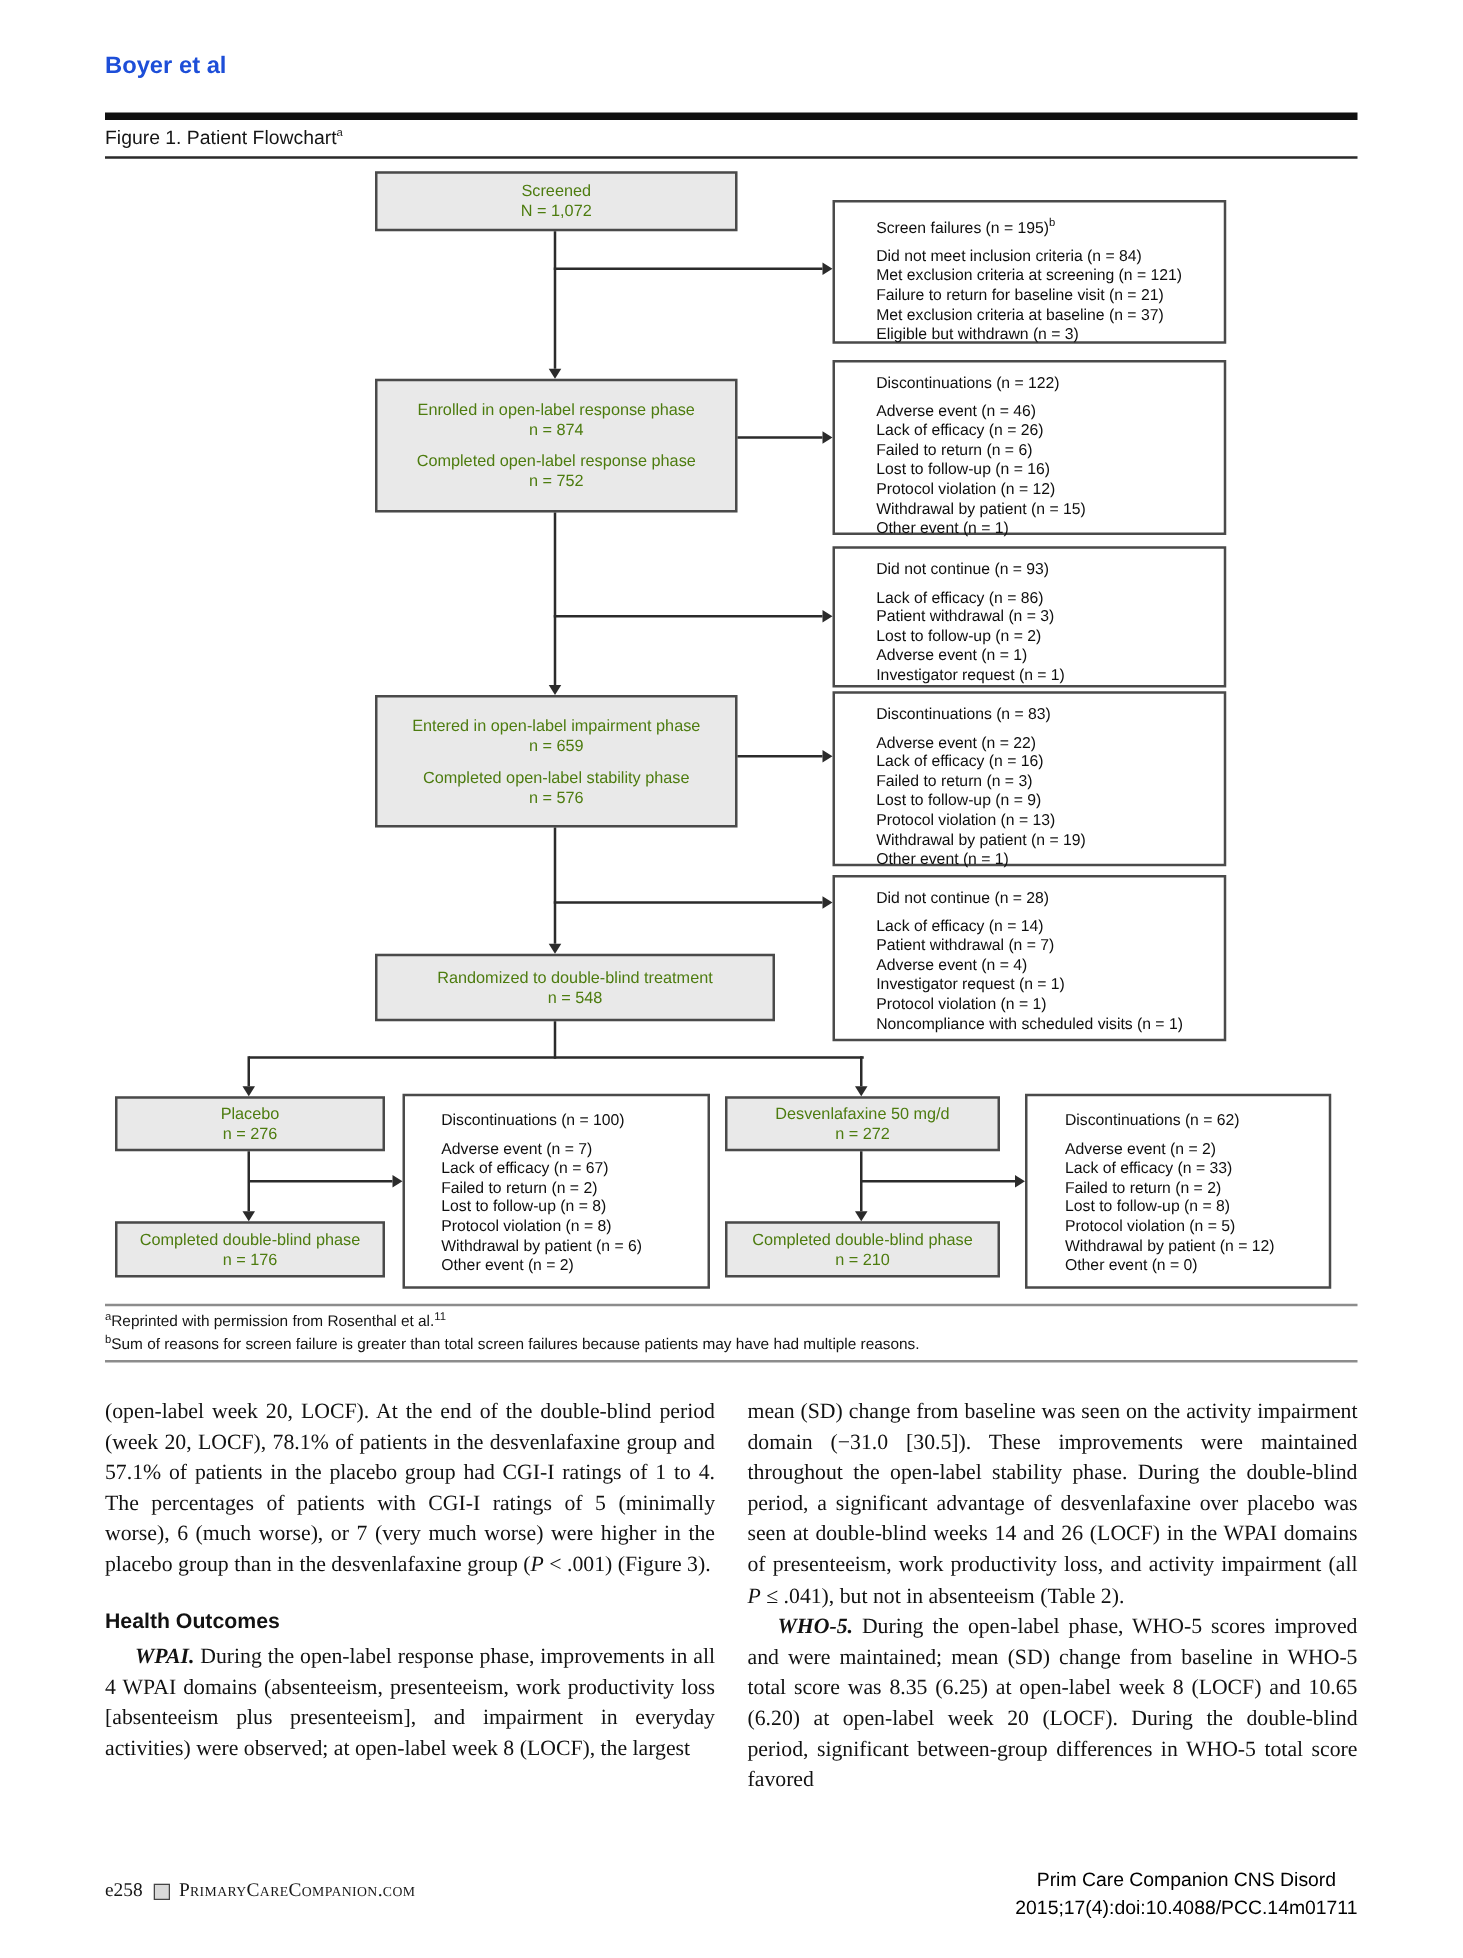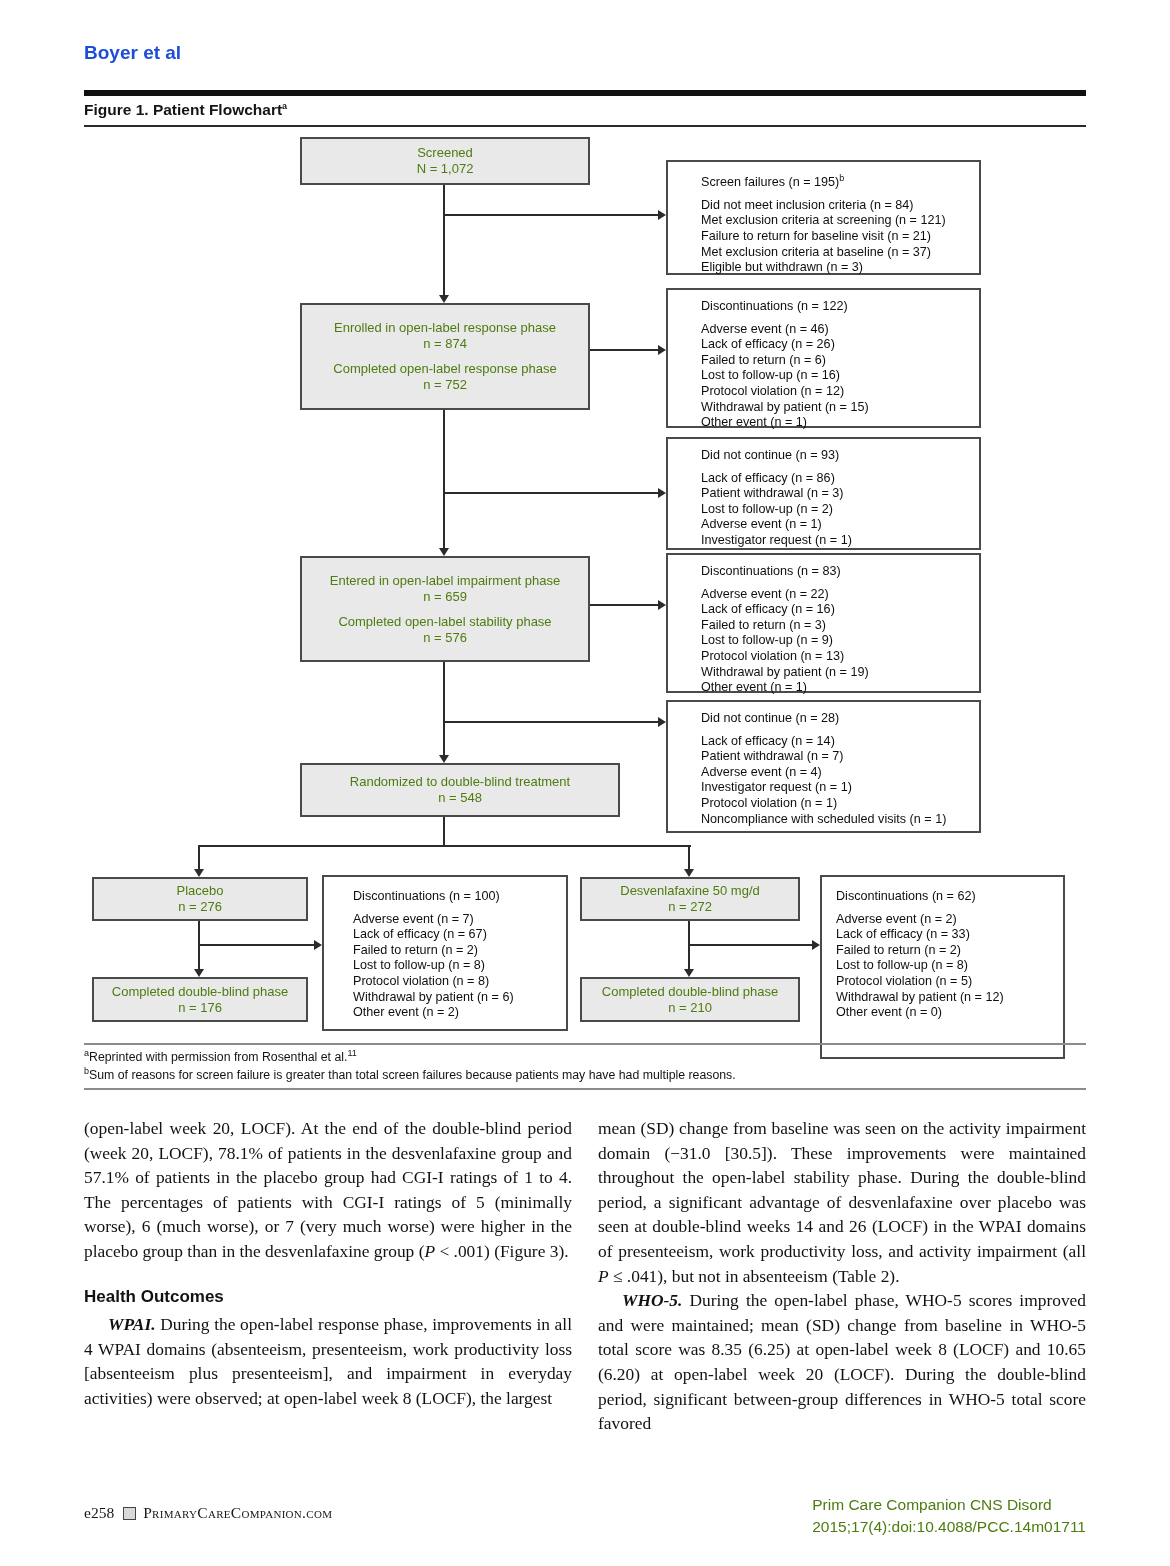--- a/index.html
+++ b/index.html
@@ -1,20 +1,20 @@
 <!DOCTYPE html>
 <html><head>
 <meta charset="utf-8">
 <style>
   html,body{margin:0;padding:0;background:#fff;}
   .page{position:relative;width:1170px;height:1566px;background:#ffffff;overflow:hidden;
         font-family:"Liberation Sans",sans-serif;color:#111;}
   .running-head{position:absolute;left:84px;top:42px;font-size:19px;font-weight:bold;color:#1d4ed8;}
   .fig-topbar{position:absolute;left:84px;top:90px;width:1002px;height:6px;background:#101010;}
-  .fig-title{position:absolute;left:84px;top:101px;font-size:15.5px;font-weight:bold;color:#151515;text-align:right;}
+  .fig-title{position:absolute;left:84px;top:101px;font-size:15.5px;font-weight:normal;color:#151515;text-align:right;}
   .fig-rule{position:absolute;left:84px;top:125px;width:1002px;height:2px;background:#2a2a2a;}
   .canvas{position:absolute;left:0;top:130px;width:1170px;height:912px;}
   .gbox{position:absolute;background:#E9E9E9;border:2px solid #4A4A4A;box-sizing:border-box;
         display:flex;flex-direction:column;justify-content:center;align-items:center;
         text-align:center;font-size:13px;line-height:16px;color:#4d7c0f;}
   .wbox{position:absolute;background:#ffffff;border:2px solid #4A4A4A;box-sizing:border-box;
         padding:9px 6px 6px 33px;font-size:12.6px;line-height:15.6px;color:#0f0f0f;}
   .wtitle{margin-bottom:7px;}
   sup{font-size:9px;}
   .ln{position:absolute;background:#2B2B2B;}
@@ -31,22 +31,22 @@
   .col p.indent{text-indent:24px;}
   .sec-heading{font-family:"Liberation Sans",sans-serif;font-weight:bold;font-size:17px;
        margin:21px 0 3px 0;text-align:left;}
   .lead{font-weight:bold;font-style:italic;}
   .it{font-style:italic;}
   .footer-left{position:absolute;left:84px;top:1504px;font-family:"Liberation Serif",serif;
        font-size:15.5px;color:#171717;display:flex;align-items:center;}
   .logo-sq{display:inline-block;width:11px;height:11px;background:#d9d9d9;border:1.5px solid #444;
        margin:0 7px 0 9px;}
   .smallcaps{font-variant:small-caps;letter-spacing:0.3px;}
-  .footer-right{position:absolute;right:84px;top:1494px;text-align:left;font-size:15.5px;
-       line-height:21.5px;color:#4d7c0f;}
+  .footer-right{position:absolute;right:84px;top:1494px;text-align:center;font-size:15.5px;
+       line-height:21.5px;color:#000000;}
 </style>
 </head>
 <body>
 
 <div class="page">
 
   <div class="running-head">Boyer et al</div>
 
   <div class="fig-topbar"></div>
   <div class="fig-title"><span>Figure 1. Patient Flowchart</span><sup>a</sup></div>
@@ -159,21 +159,21 @@
           <div>Adverse event (n = 7)</div>
           <div>Lack of efficacy (n = 67)</div>
           <div>Failed to return (n = 2)</div>
           <div>Lost to follow-up (n = 8)</div>
           <div>Protocol violation (n = 8)</div>
           <div>Withdrawal by patient (n = 6)</div>
           <div>Other event (n = 2)</div>
         </div>
     </div>
 
-    <div class="wbox" style="left:820px;top:745px;width:245px;height:184px;padding-left:14px;padding-top:12px">
+    <div class="wbox" style="left:820px;top:745px;width:245px;height:156px;padding-left:30px;padding-top:12px">
       <div class="wtitle">Discontinuations (n = 62)</div>
       <div>
           <div>Adverse event (n = 2)</div>
           <div>Lack of efficacy (n = 33)</div>
           <div>Failed to return (n = 2)</div>
           <div>Lost to follow-up (n = 8)</div>
           <div>Protocol violation (n = 5)</div>
           <div>Withdrawal by patient (n = 12)</div>
           <div>Other event (n = 0)</div>
         </div>

